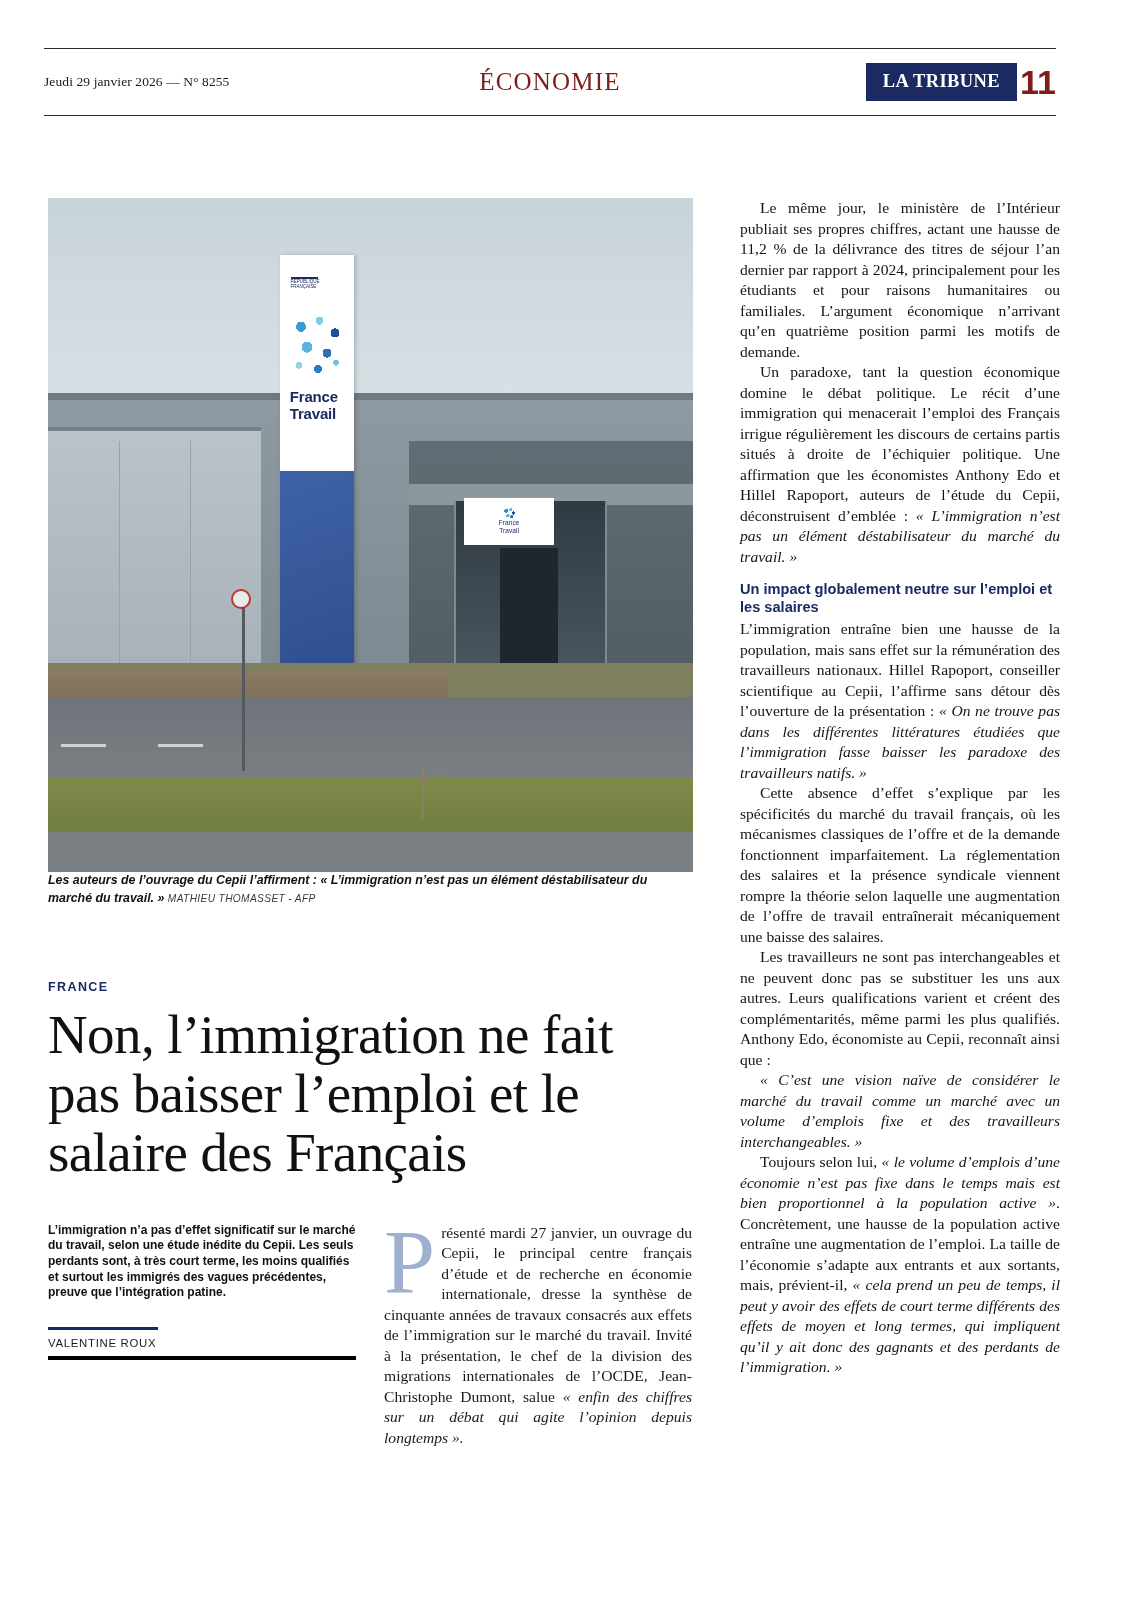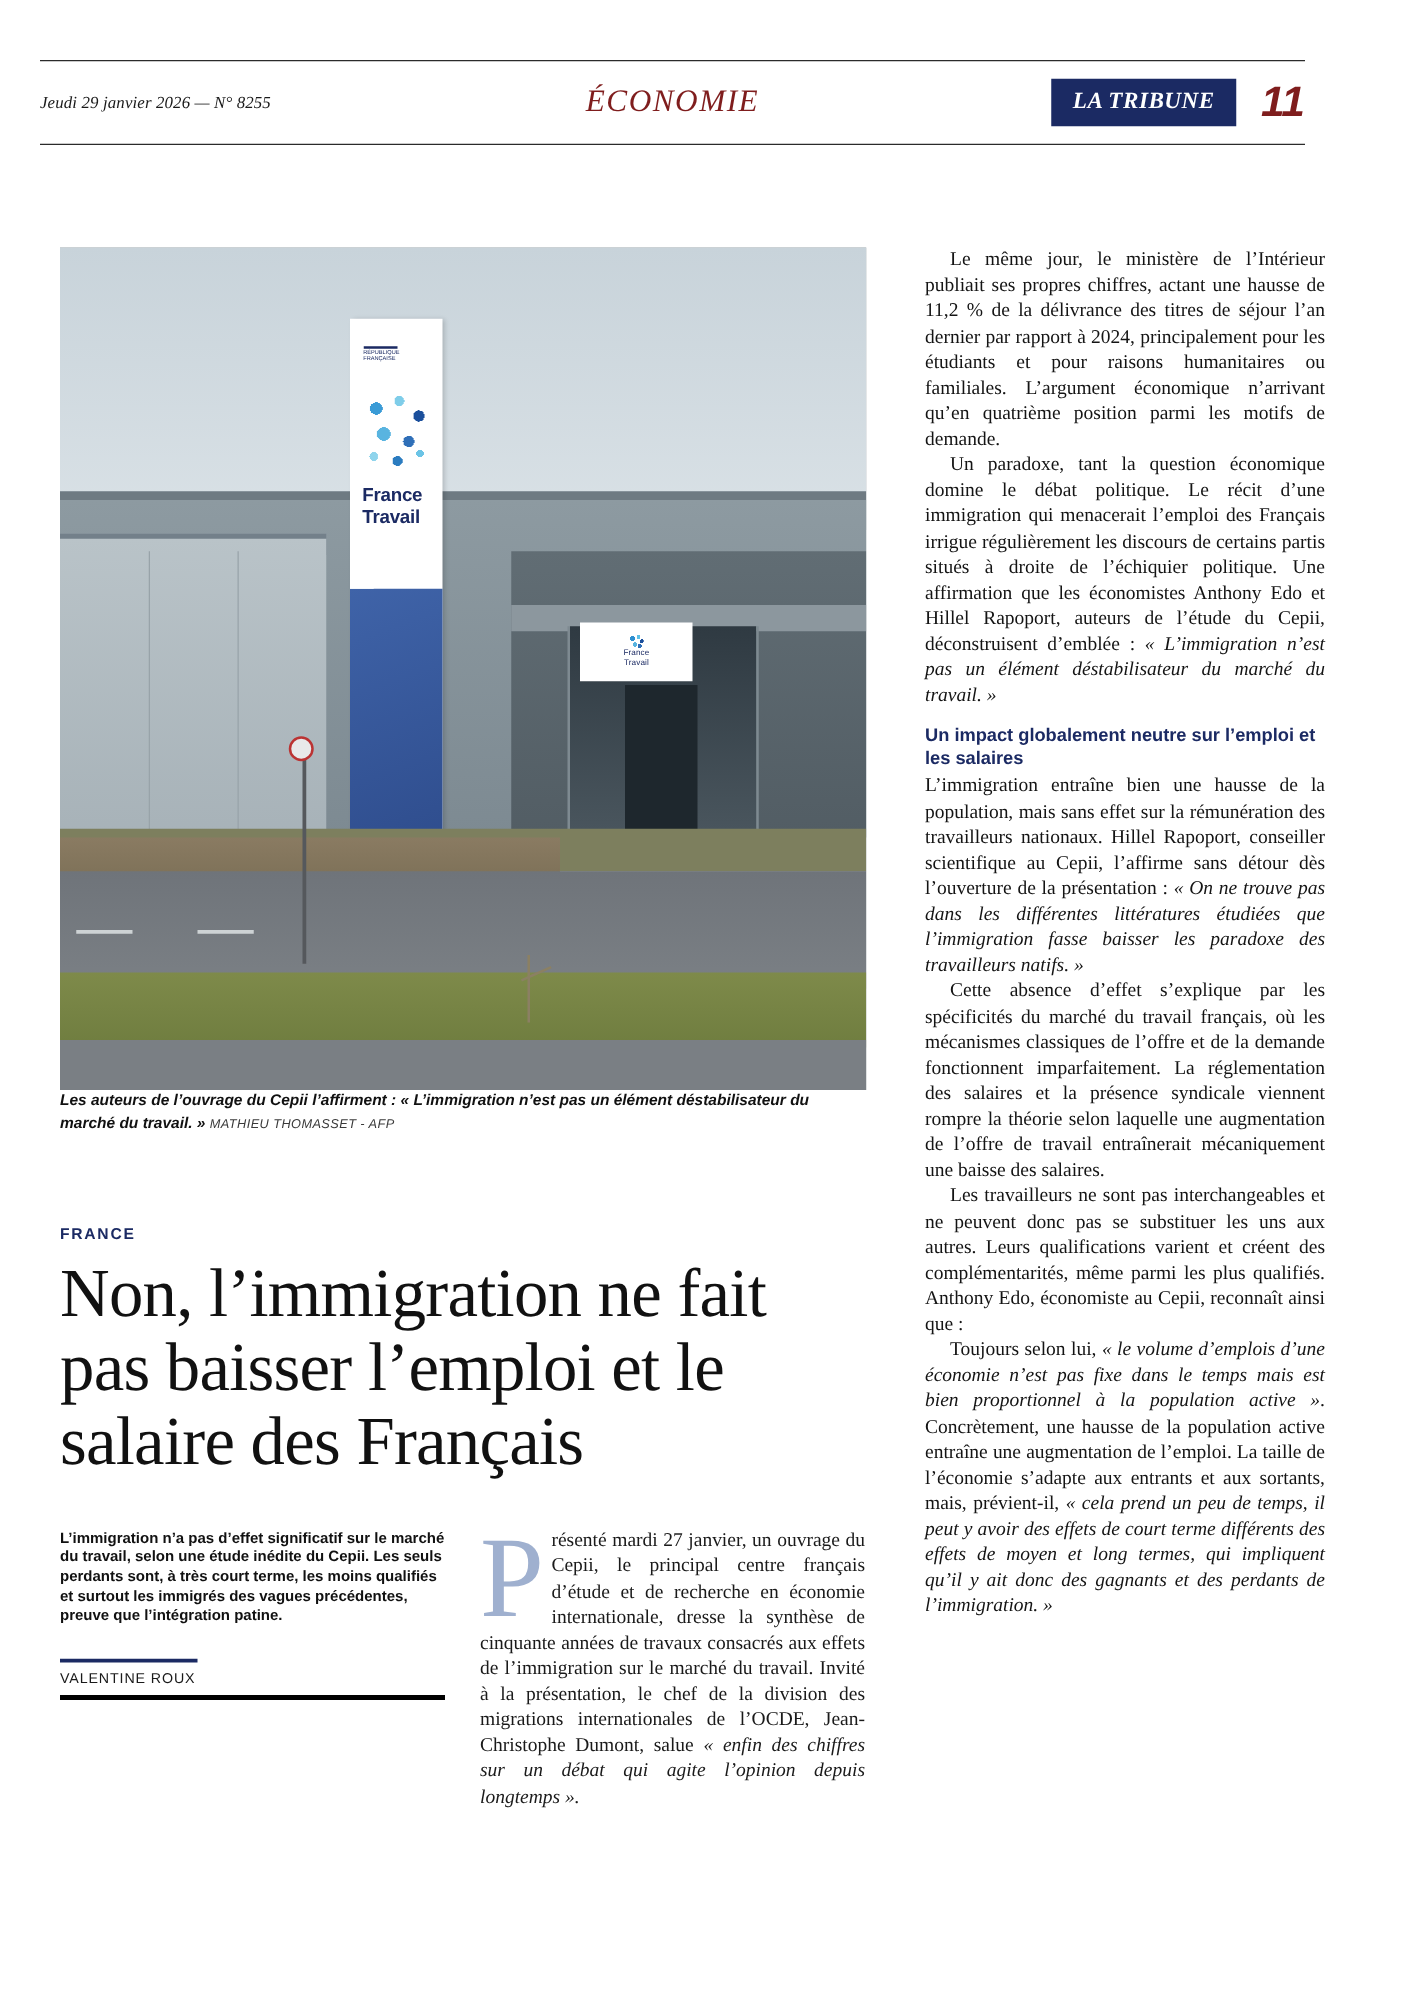--- a/index.html
+++ b/index.html
@@ -19,50 +19,49 @@
     position: absolute;
     left: 0; top: 0;
     width: 1130px;
     height: 1600px;
     background: #fff;
   }
 
   
   .masthead {
     position: absolute;
-    left: 32px;
+    left: 44px;
     top: 48px;
     width: 1012px;
     border-top: 1px solid #2b2b2b;
     border-bottom: 1px solid #2b2b2b;
     height: 66px;
     display: flex;
     align-items: center;
     justify-content: space-between;
-    font-style: italic;
   }
   .masthead-date {
     font-size: 13.5px;
     letter-spacing: 0.1px;
     color: #1a1a1a;
     white-space: nowrap;
   }
   .masthead-section {
     position: absolute;
     left: 0; right: 0;
     text-align: center;
     font-family: "Liberation Serif", serif;
     font-size: 25px;
     letter-spacing: 1.2px;
     color: #7f1d1d;
   }
   .masthead-right {
     display: flex;
     align-items: center;
-    gap: 20px;
+    gap: 3px;
   }
   .tribune-logo {
     background: #1b2a63;
     color: #fff;
     font-family: "Liberation Serif", serif;
     font-weight: bold;
     font-size: 18.5px;
     letter-spacing: 0.4px;
     padding: 9px 17px 10px 17px;
     line-height: 1;
@@ -532,19 +531,22 @@
     </p>
 
     <p>
       <span>Cette absence d’effet s’explique par les spécificités du marché du travail français, où les mécanismes classiques de l’offre et de la demande fonctionnent imparfaitement. La réglementation des salaires et la présence syndicale viennent rompre la théorie selon laquelle une augmentation de l’offre de travail entraînerait mécaniquement une baisse des salaires.</span>
     </p>
 
     <p>
       <span>Les travailleurs ne sont pas interchangeables et ne peuvent donc pas se substituer les uns aux autres. Leurs qualifications varient et créent des complémentarités, même parmi les plus qualifiés. Anthony Edo, économiste au Cepii, reconnaît ainsi que :</span>
     </p>
 
+    <p>
+      <i>« C’est une vision naïve de considérer le marché du travail comme un marché avec un volume d’emplois fixe et des travailleurs interchangeables. »</i>
+    </p>
 
     <p>
       <span>Toujours selon lui, </span><i>« le volume d’emplois d’une économie n’est pas fixe dans le temps mais est bien proportionnel à la population active »</i><span>. Concrètement, une hausse de la population active entraîne une augmentation de l’emploi. La taille de l’économie s’adapte aux entrants et aux sortants, mais, prévient-il, </span><i>« cela prend un peu de temps, il peut y avoir des effets de court terme différents des effets de moyen et long termes, qui impliquent qu’il y ait donc des gagnants et des perdants de l’immigration. »</i>
     </p>
 
   </div>
 </div>
 
 </body></html>

